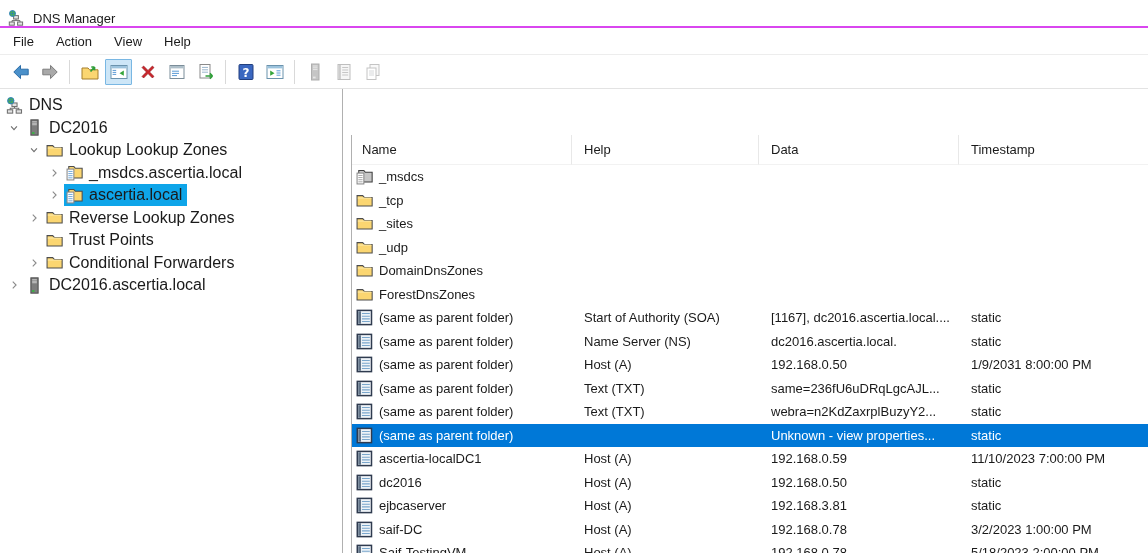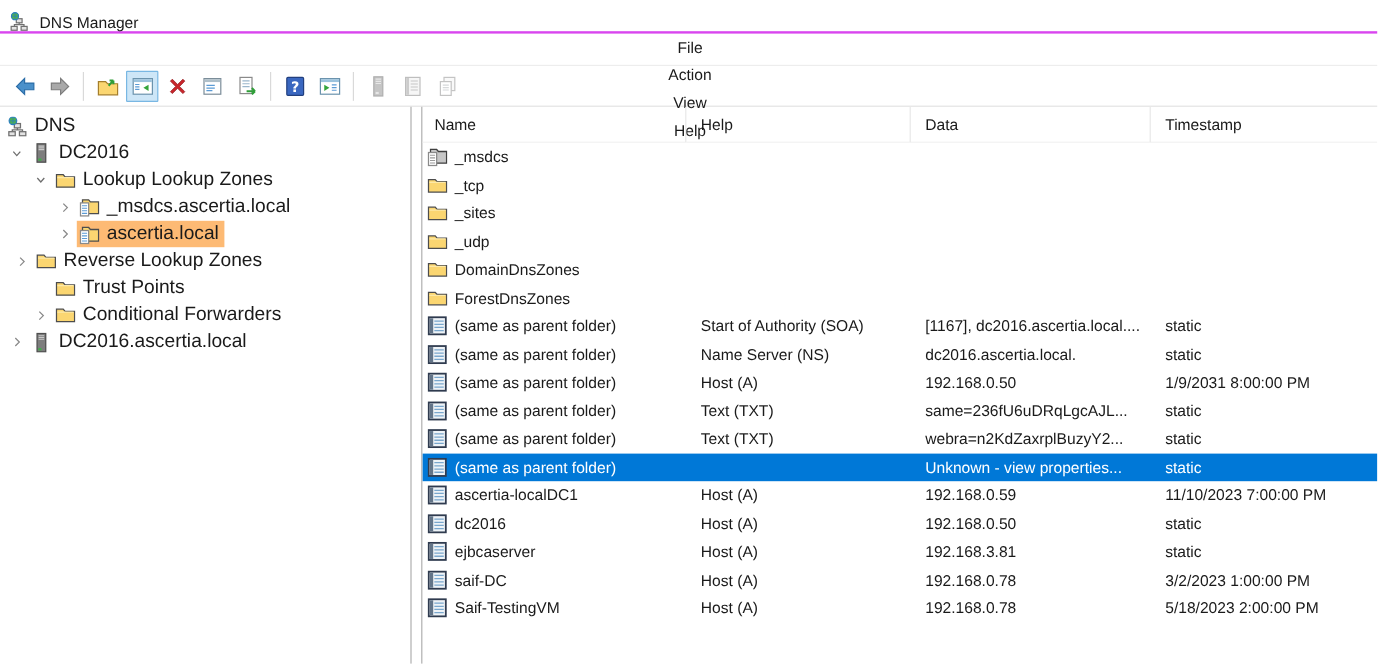--- a/index.html
+++ b/index.html
@@ -6,43 +6,43 @@
   html,body { background:#fff; }
   body { font-family: "Liberation Sans", sans-serif; color:#1a1a1a; }
   .window { width:1148px; height:554px; background:#fff; overflow:hidden; position:relative; }
 
   
   .titlebar { height:28px; display:flex; align-items:flex-end; gap:9px; padding:0 8px; border-bottom:2px solid #d946ef; }
   .titlebar .icon svg { width:16px; height:16px; display:block; }
   .title-text { font-size:13px; }
 
   
-  .menubar { height:27px; display:flex; align-items:center; padding-left:2px; border-bottom:1px solid #ededed; font-size:13px;flex-direction:column; }
+  .menubar { height:27px; display:flex; align-items:center; padding-left:2px; border-bottom:1px solid #ededed; font-size:13px; }
   .menu-item { padding:4px 11px; cursor:default; }
 
   
   .toolbar { height:34px; display:flex; align-items:center; padding-left:6px; border-bottom:1px solid #e3e3e3; }
   .tool-btn { width:27px; height:26px; display:flex; align-items:center; justify-content:center; margin:0 1px; border:1px solid transparent; border-radius:1px; }
   .tool-btn .icon svg { width:20px; height:20px; display:block; }
   .tool-btn.active { background:#cde6f7; border-color:#79b7e3; }
   .tool-btn.disabled { opacity:.5; filter:grayscale(.8); }
   .tool-sep { width:1px; height:24px; background:#d9d9d9; margin:0 5px; }
 
   
   .content { display:flex; height:464px; }
   .tree-pane { width:343px; flex:0 0 343px; border-right:1px solid #b0b0b0; padding-top:5px; overflow:hidden; }
   .pane-gap { width:8px; flex:0 0 8px; }
-  .list-pane { flex:1; border-left:1px solid #b0b0b0; overflow:hidden; display:flex; flex-direction:column; }
+  .list-pane { flex:1; border-left:1px solid #b0b0b0; overflow:hidden; display:flex; flex-direction:column;margin-top:46px; }
 
   
   .tree-row { height:22.5px; display:flex; align-items:center; font-size:16px; white-space:nowrap; cursor:default; }
   .chev { width:20px; flex:0 0 20px; display:flex; align-items:center; justify-content:center; }
   .chev svg { width:10px; height:10px; display:block; }
   .tsel { display:flex; align-items:center; gap:6px; padding:2px 5px 2px 2px; }
-  .tsel.selected { background:#fdba74; }
+  .tsel.selected { background:#0ea5e9; }
   .tree-row .icon svg { width:17px; height:17px; display:block; }
 
   
   .list-header { display:grid; grid-template-columns:220px 187px 200px 1fr; height:30px; flex:0 0 auto; }
   .hcell { display:flex; align-items:center; padding-left:12px; font-size:13px; border-right:1px solid #e8e8e8; border-bottom:1px solid #f2f2f2; }
   .hcell:first-child { padding-left:10px; }
   .hcell:last-child { border-right:none; }
 
   
   .lrow { display:grid; grid-template-columns:220px 187px 200px 1fr; height:23.5px; align-items:center; font-size:13px; cursor:default; }
@@ -264,21 +264,21 @@
               <span class="icon">
                 <svg viewBox="0 0 16 16">
                   <path d="M2.6 2.4h4.8l1.4 1.6h6.4v9.2H2.6z" fill="#fbd671" stroke="#4d4d4d"></path>
                   <rect x="1" y="4.8" width="6.4" height="10.2" fill="#fff" stroke="#8a8a8a"></rect>
                   <path d="M2.2 7h4M2.2 9h4M2.2 11h4M2.2 13h4" stroke="#5b9bd5" stroke-width="0.8" fill="none"></path>
                 </svg>
               </span>
               <span class="tlabel">ascertia.local</span>
             </span>
           </div>
-          <div class="tree-row" style="padding-left: 8px;">
+          <div class="tree-row" style="padding-left: 24px;">
             <span class="chev">
               <svg viewBox="0 0 12 12">
                 <path d="M4.5 2l4 4-4 4" fill="none" stroke="#8a8a8a" stroke-width="1.3"></path>
               </svg>
             </span>
             <span class="tsel">
               <span class="icon">
                 <svg viewBox="0 0 16 16">
                   <path d="M1 3.4h5.3l1.5 1.7h7.4v8.1H1z" fill="#fbd671" stroke="#4d4d4d"></path>
                   <path d="M1.7 5.7h12.8" stroke="#fde9a8" stroke-width="1" fill="none"></path>

